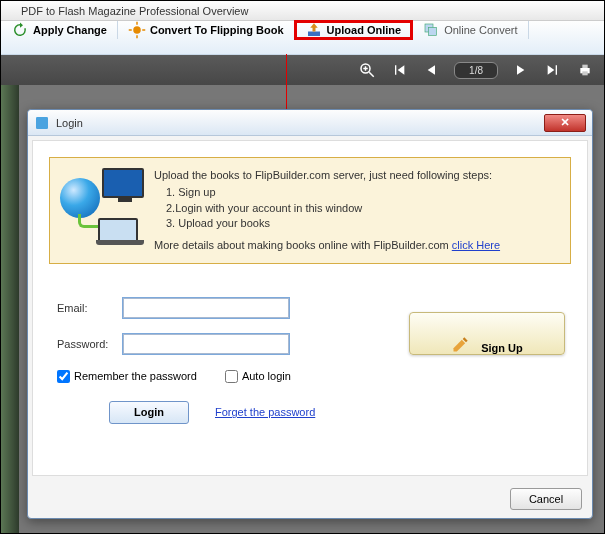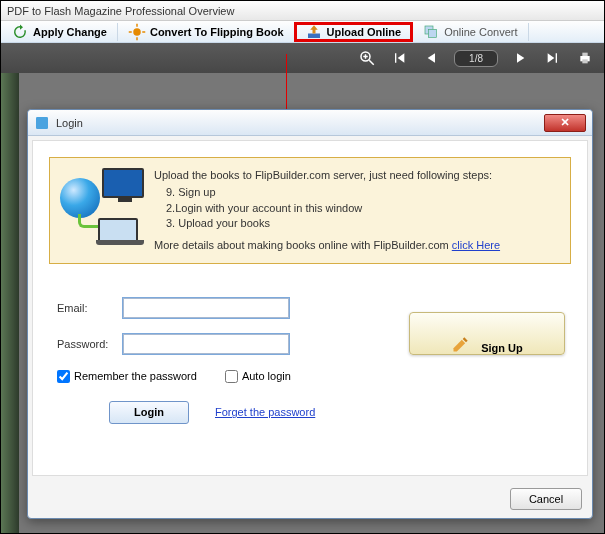--- a/index.html
+++ b/index.html
@@ -1,22 +1,22 @@
 <!DOCTYPE html>
 <html><head>
 <meta charset="utf-8">
 <style>
 * { box-sizing: border-box; margin: 0; padding: 0; font-family: "Segoe UI", Tahoma, sans-serif; font-size: 11px; }
 html, body { width: 605px; height: 534px; overflow: hidden; }
 body { border: 1px solid #000; background: #999; position: relative; }
 
 
 .main-window { position: absolute; inset: 0; background: #fff; display: flex; flex-direction: column; }
-.main-titlebar { height: 20px; line-height: 20px; padding-left: 6px; color: #333; background: linear-gradient(#fefefe,#e8e8e8); border-bottom: 1px solid #ccc; }
-.toolbar { height: 22px; background: linear-gradient(#fefefe,#e3eef8); border-bottom: 1px solid #c9d9e9; display: flex; align-items: center; }
+.main-titlebar { height: 20px; line-height: 20px; padding-left: 20px; color: #333; background: linear-gradient(#fefefe,#e8e8e8); border-bottom: 1px solid #ccc; }
+.toolbar { height: 34px; background: linear-gradient(#fefefe,#e3eef8); border-bottom: 1px solid #c9d9e9; display: flex; align-items: flex-start; }
 .tb-btn { display: flex; align-items: center; gap: 4px; padding: 0 10px; border-right: 1px solid #cad8e6; cursor: pointer; color: #000; font-weight: bold; }
 .tb-btn .ico { width: 18px; height: 18px; display: inline-flex; align-items: center; justify-content: center; }
 .tb-btn.highlight { outline: 3px solid #e30000; outline-offset: -2px; }
 .content-bg { flex: 1; position: relative; background: #777; }
 .viewer-bar { position: absolute; top: 0; left: 0; right: 0; height: 30px; background: linear-gradient(#5a5a5a,#474747); display: flex; justify-content: flex-end; align-items: center; gap: 14px; padding-right: 10px; color: #fff; }
 .vb-btn { width: 18px; height: 18px; display: inline-flex; align-items: center; justify-content: center; cursor: pointer; }
 .page-ind { background: #333; border: 1px solid #888; padding: 2px 14px; font-size: 10px; color: #ddd; border-radius: 6px; }
 .left-strip { position: absolute; top: 30px; left: 0; bottom: 0; width: 18px; background: linear-gradient(to right,#5b7754,#2e3b2c); }
 
 
@@ -172,21 +172,21 @@
     <div class="info-box">
       <div class="info-graphic">
         <div class="globe"></div>
         <div class="monitor"></div>
         <div class="wire"></div>
         <div class="laptop"></div>
       </div>
       <div class="info-text">
         <div>Upload the books to FlipBuilder.com server, just need following steps:</div>
         <div class="steps">
-          <div>  9. Sign up</div>
+          <div>  1. Sign up</div>
           <div>  2.Login with your account in this window</div>
           <div>  3. Upload your books</div>
         </div>
         <div>
           <span>More details about making books online with FlipBuilder.com   </span><a>click Here</a>
         </div>
       </div>
     </div>
 
     <div class="form-area">

